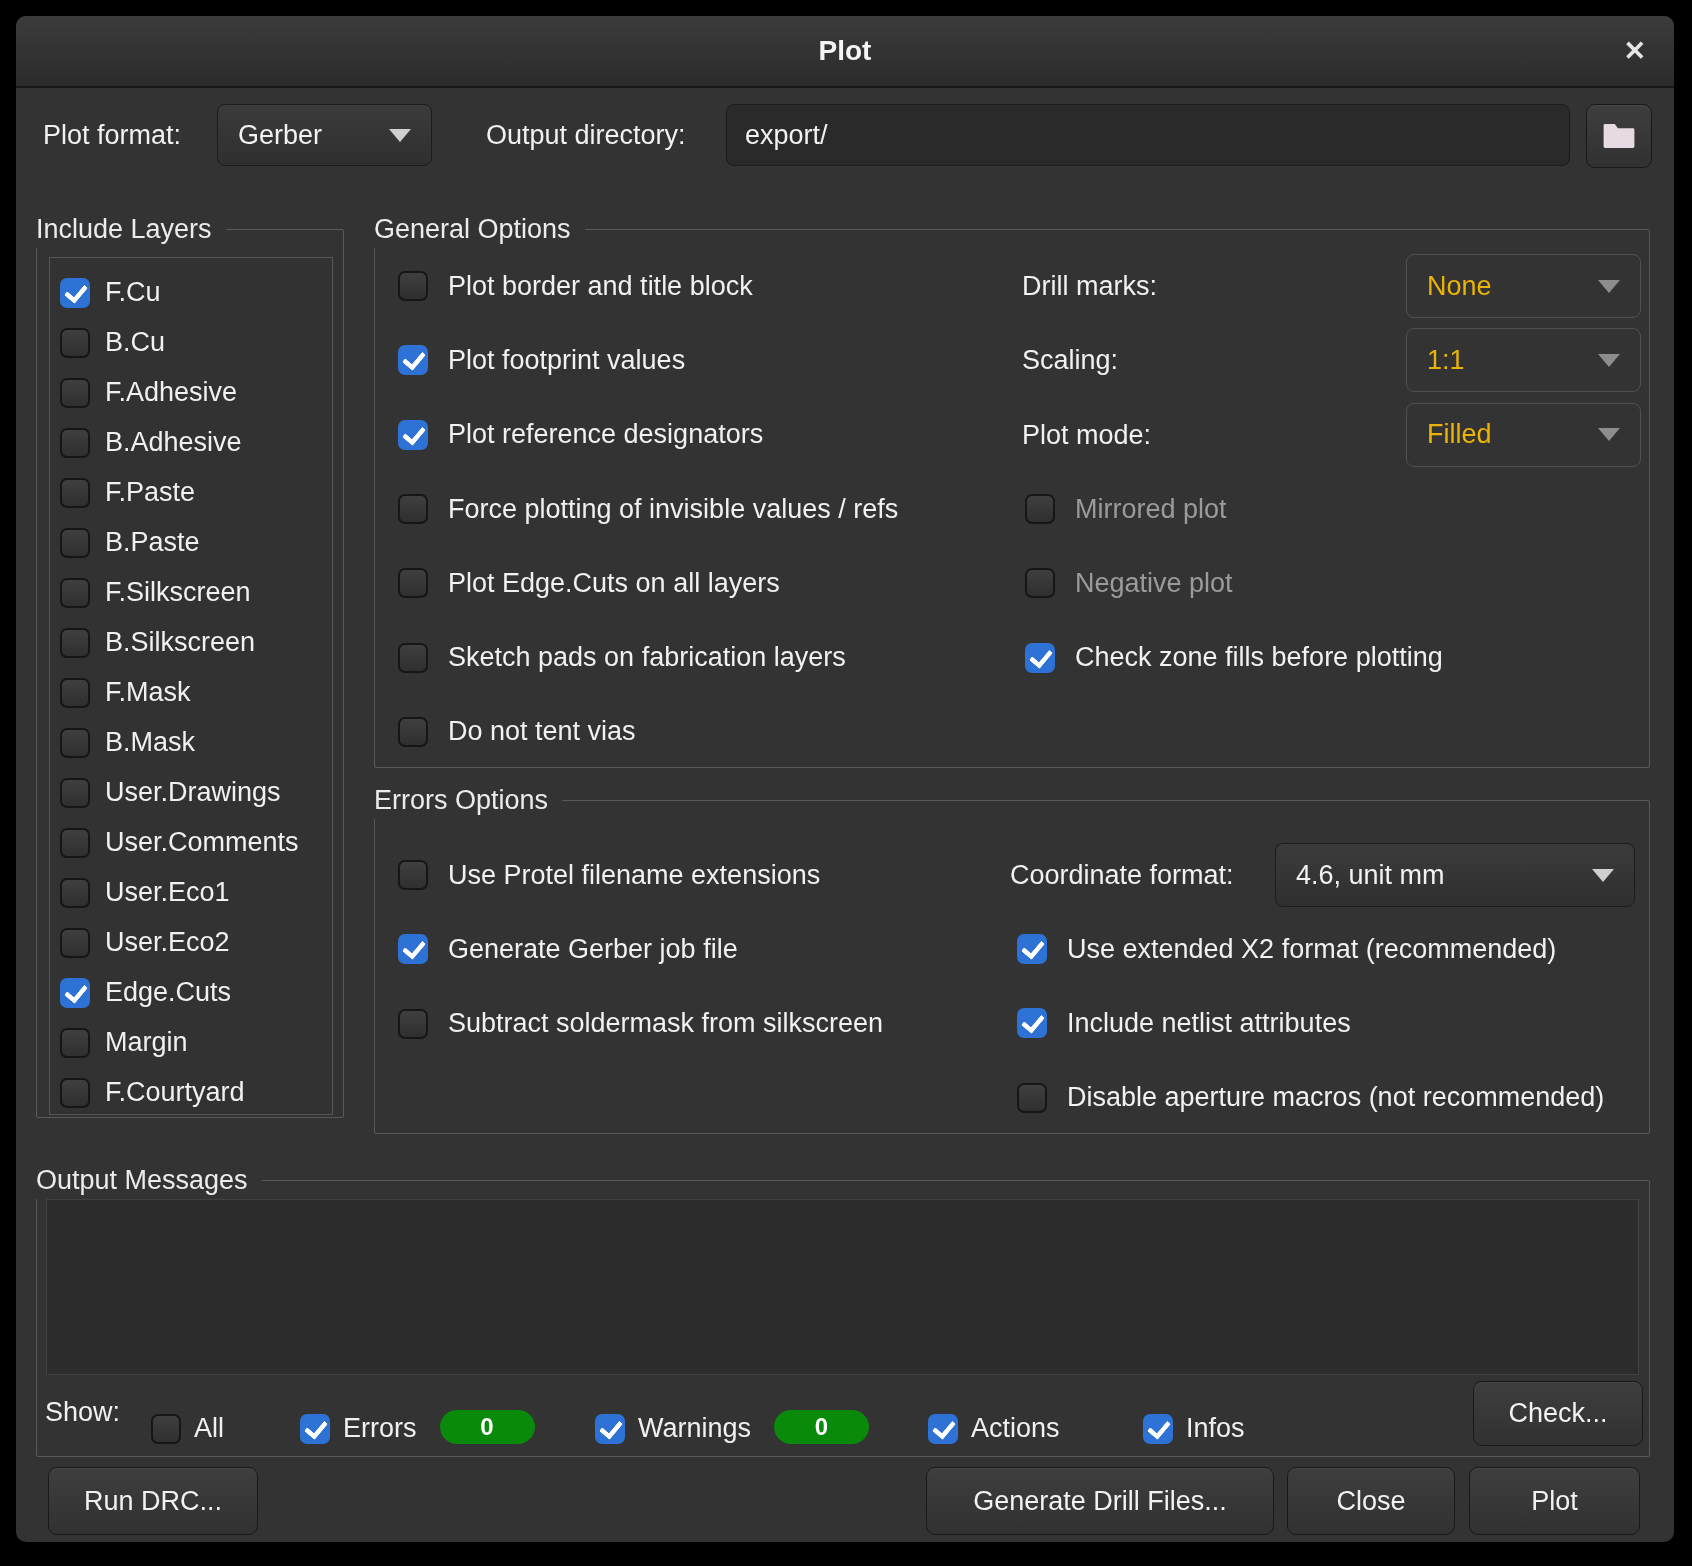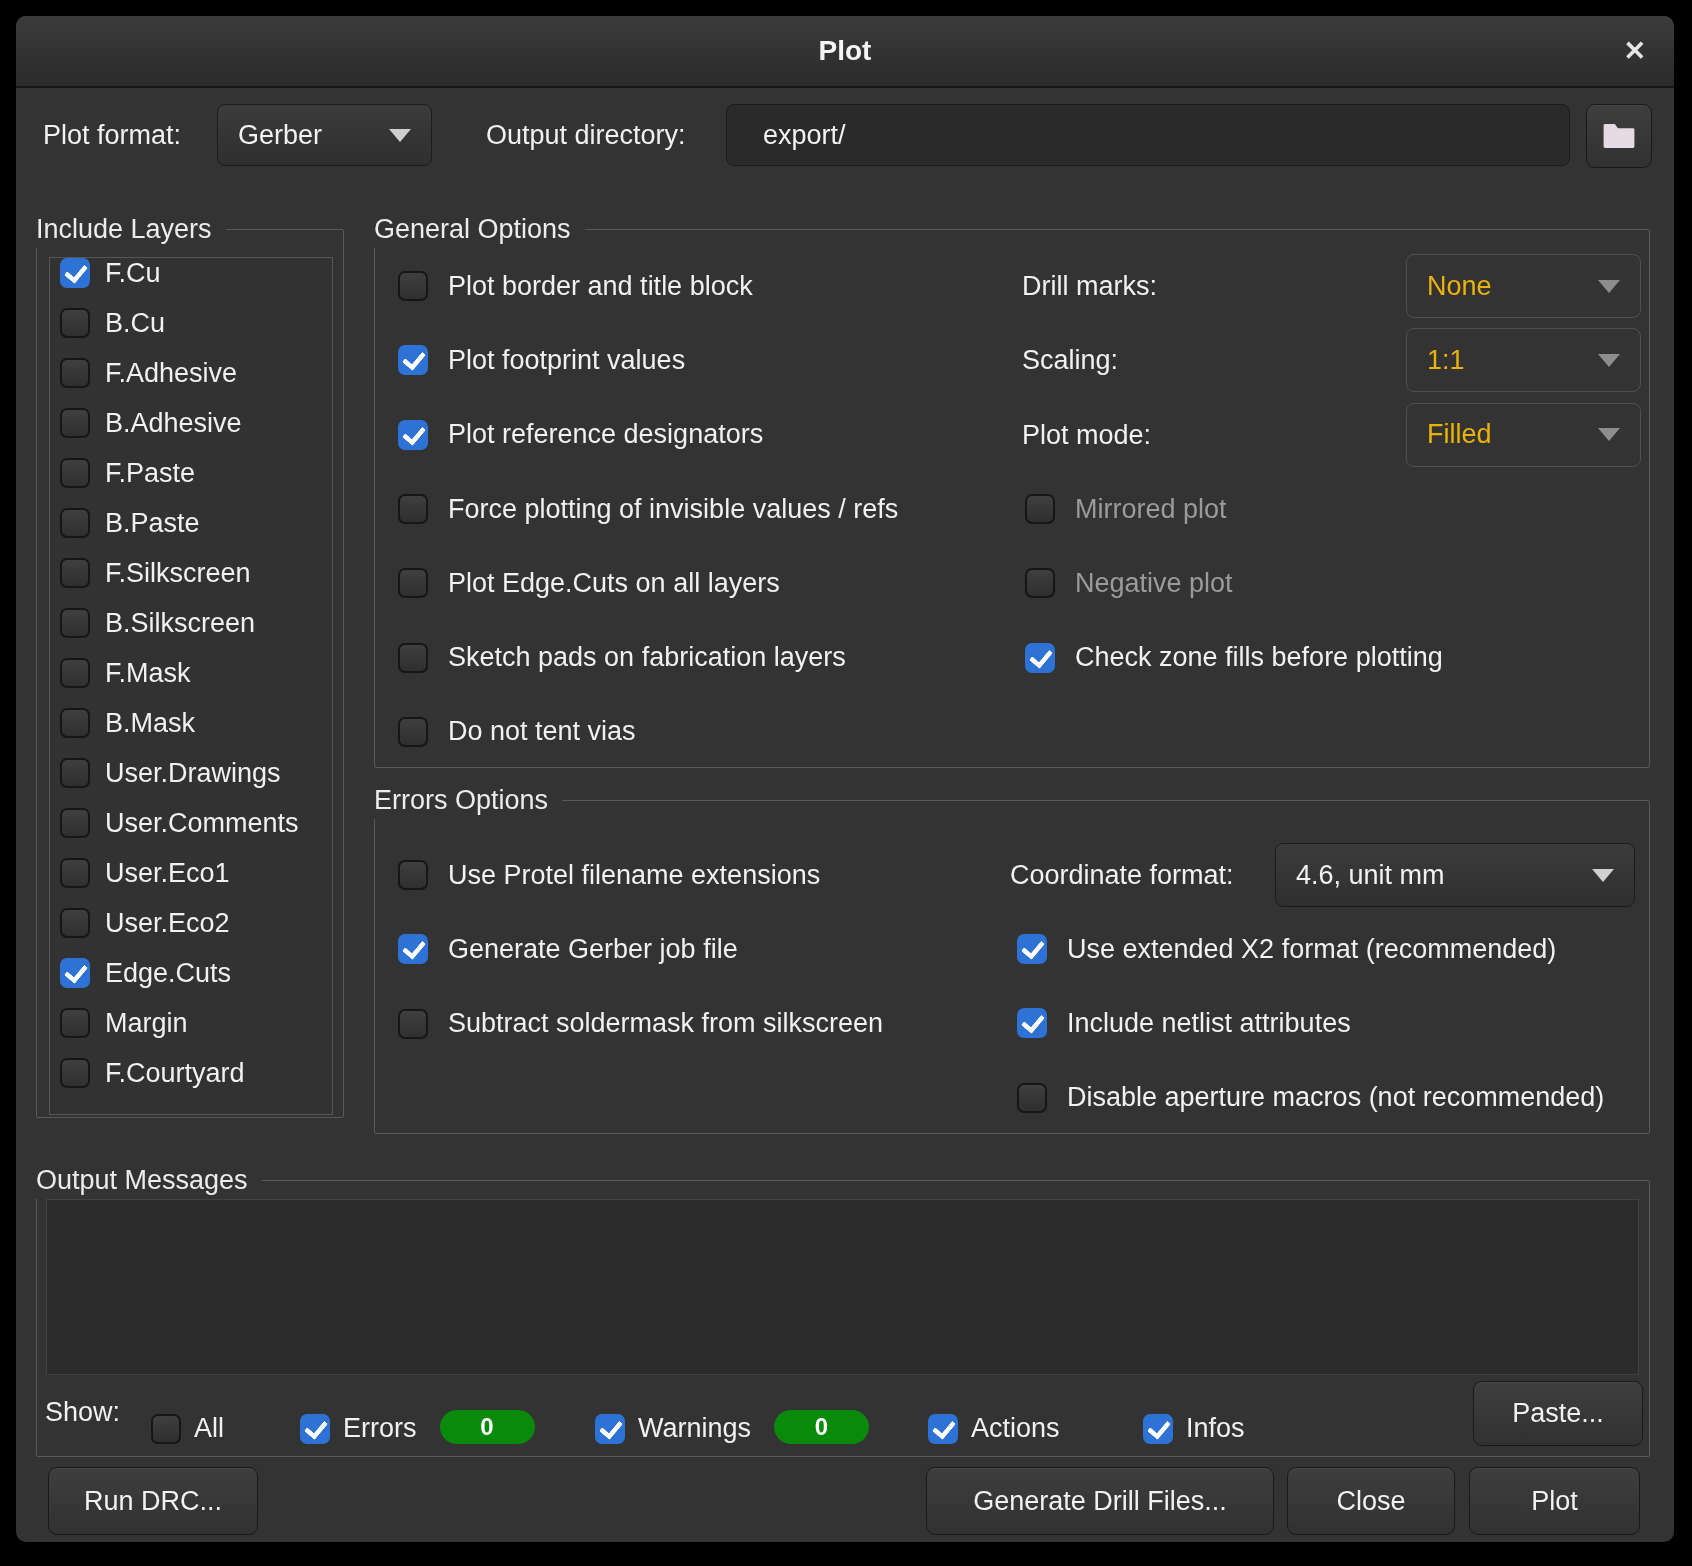--- a/index.html
+++ b/index.html
@@ -22,40 +22,40 @@
   .dd .arrow{margin-left:auto;width:0;height:0;border-left:11px solid transparent;
              border-right:11px solid transparent;border-top:13px solid #cfcfcf;}
   .dd.dark{border-color:#1c1c1c;}
   .dd.disabled{background:#333333;color:#eab308;}
   .dd.disabled .arrow{border-top-color:#8d8d8d;}
   .btn{position:absolute;border:1px solid #191919;border-radius:9px;
        background:linear-gradient(#3e3e3e,#313131);color:#f2f2f2;font-size:27px;
        display:flex;align-items:center;justify-content:center;cursor:pointer;
        box-shadow:inset 0 1px 0 rgba(255,255,255,.05);white-space:nowrap;}
   .input{position:absolute;background:#2a2a2a;border:1px solid #1c1c1c;border-radius:8px;
-         color:#f2f2f2;font-size:27px;height:62px;line-height:60px;padding:0 36px;box-sizing:border-box;}
+         color:#f2f2f2;font-size:27px;height:62px;line-height:60px;padding:0 18px;box-sizing:border-box;}
   .cb{position:relative;width:30px;height:30px;flex:0 0 30px;border:2px solid #161616;border-radius:7px;
       background:linear-gradient(#3f3f3f,#2f2f2f);box-sizing:border-box;cursor:pointer;}
   .cb.checked{background:#2d72d4;border-color:#2d72d4;}
   .cb.checked::after{content:"";position:absolute;left:7px;top:1px;width:9px;height:16px;
       border:solid #fff;border-width:0 5px 5px 0;border-radius:2px;transform:rotate(40deg);}
   .row-label{color:#f1f1f1;font-size:27px;white-space:nowrap;}
   .disabled .row-label{color:#9b9b9b;}
   
   .groupbox{position:absolute;border:1px solid #595959;border-radius:2px;box-sizing:border-box;}
   .gb-title{position:absolute;top:-20px;left:-1px;background:#333333;padding:0 14px 0 0;
             color:#ececec;font-size:27px;line-height:38px;white-space:nowrap;}
   .gb-layers{left:20px;top:213px;width:308px;height:889px;}
   .gb-general{left:358px;top:213px;width:1276px;height:539px;}
   .gb-gerber{left:358px;top:784px;width:1276px;height:334px;}
   .gb-om{left:20px;top:1164px;width:1614px;height:277px;}
   
   .layers-list{position:absolute;left:12px;top:27px;width:284px;height:858px;overflow:hidden;
                background:#323232;border:1px solid #565656;box-sizing:border-box;}
-  .layer-row{display:flex;align-items:flex-start;height:50px;padding-left:10px;gap:15px;}
+  .layer-row{display:flex;align-items:flex-end;height:50px;padding-left:10px;gap:15px;}
   
   .col{position:absolute;display:flex;flex-direction:column;}
   .check-row{display:flex;align-items:center;height:74.3px;gap:20px;}
   .dd-row{position:relative;height:74.3px;}
   .dd-row .row-label{position:absolute;left:0;top:0;height:74.3px;line-height:74.3px;}
   .dd-row .dd{top:5px;right:0;width:235px;height:64px;}
   .checks-left-general{left:23px;top:19px;}
   .dd-rows{left:647px;top:19px;width:619px;}
   .checks-right-general{left:650px;top:242px;}
   .checks-left-gerber{left:23px;top:37px;}
@@ -372,21 +372,21 @@
 
           </div>
 
           <div class="filter-item">
             <span class="cb checked"></span>
             <span class="row-label">Infos</span>
 
           </div>
         </div>
     </div>
-    <div class="btn save-btn">Paste...</div>
+    <div class="btn save-btn">Check...</div>
   </div>
 
   <div class="btn btn-rundrc">Run DRC...</div>
   <div class="btn btn-gendrill">Generate Drill Files...</div>
   <div class="btn btn-close">Close</div>
   <div class="btn btn-plot">Plot</div>
 
 </div>
 
 </body></html>

